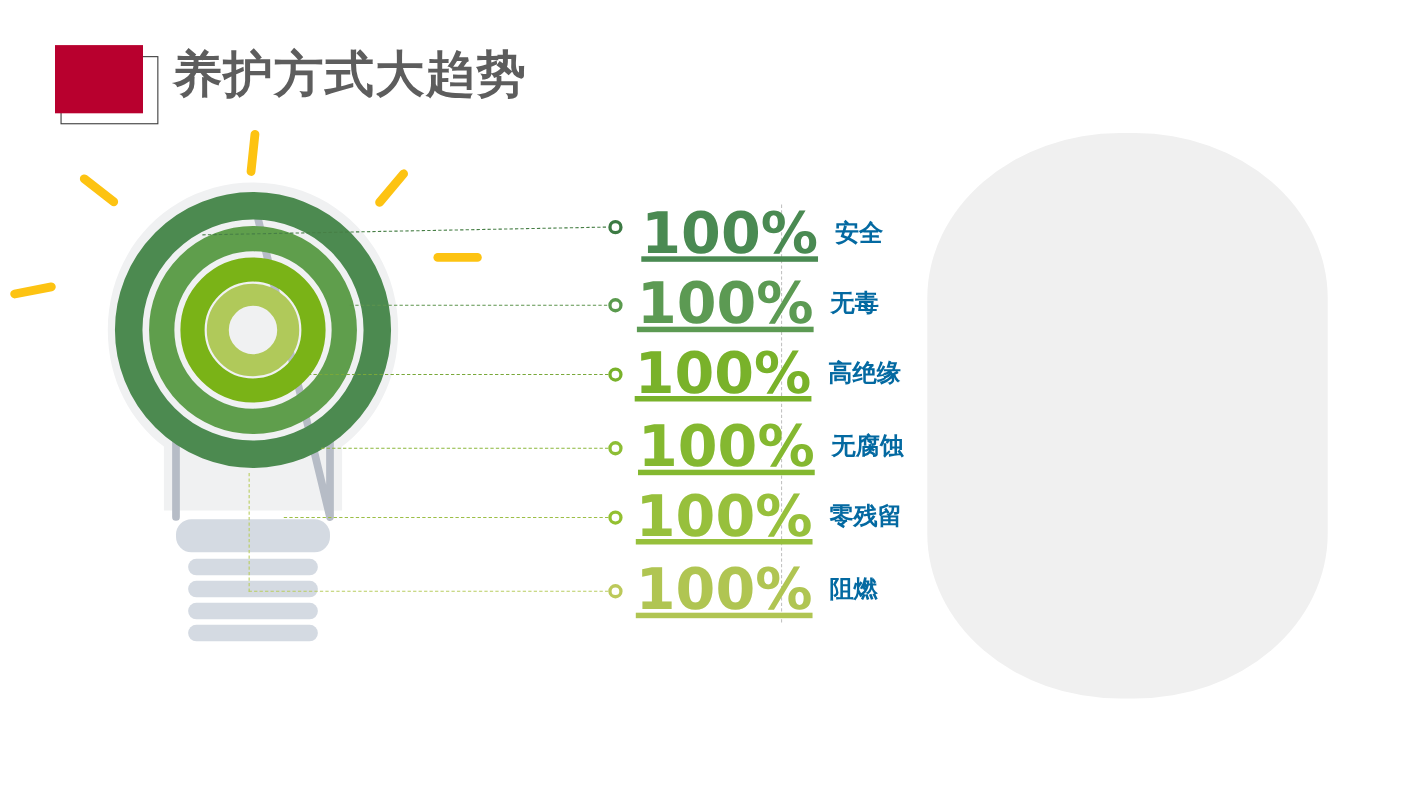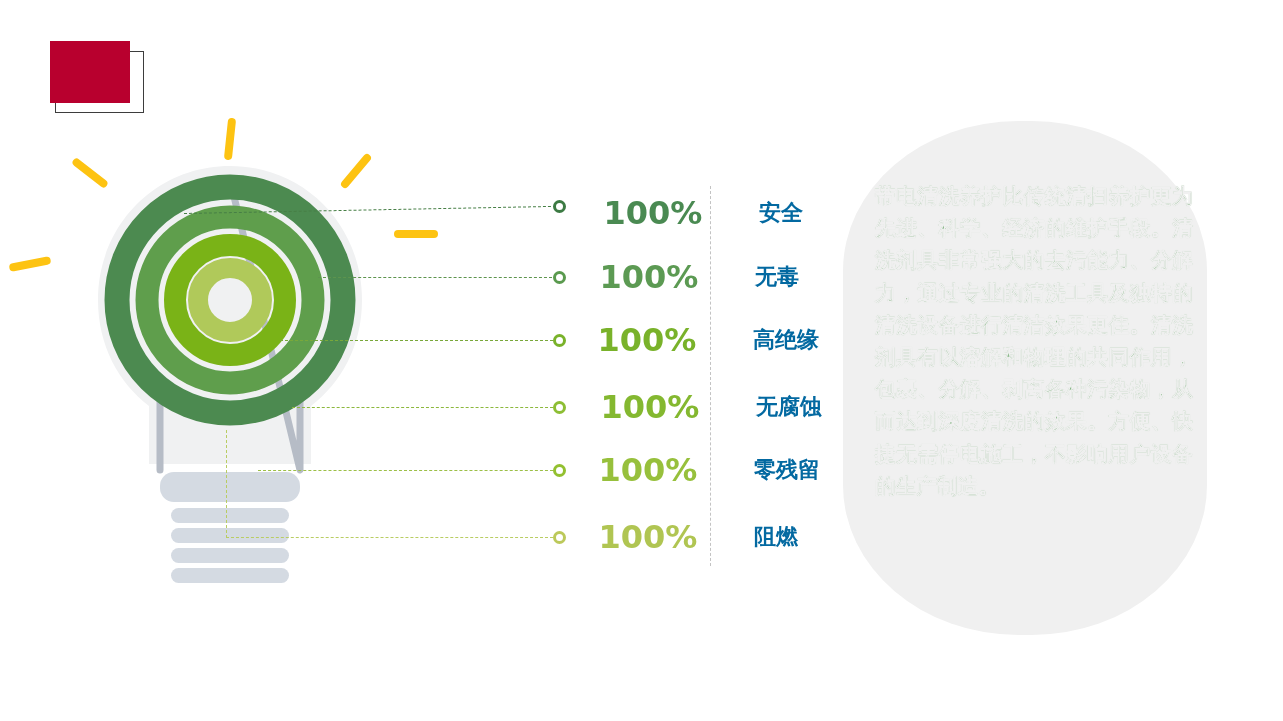--- a/index.html
+++ b/index.html
@@ -98,26 +98,27 @@
   }
 
   
   .stat-row {
     position: absolute;
     display: flex;
     align-items: center;
     height: 56px;
   }
   .stat-value {
-    font-size: 32px;
+    font-size: 52px;
     font-weight: bold;
     line-height: 56px;
     width: 140px;
-    text-align: center;
+    text-align: right;
     white-space: nowrap;
+    text-decoration: underline;
   }
   .stat-label {
     font-size: 22px;
     font-weight: bold;
     color: #0369a1;
     line-height: 56px;
     margin-left: 36px;
     white-space: nowrap;
   }
   .divider {
@@ -154,20 +155,21 @@
     text-shadow: 0 0 1px rgba(118,173,118,0.25);
   }
 </style>
 </head>
 <body>
 
 <div id="slide">
 
   <div class="title-outline"></div>
   <div class="title-square"></div>
+  <div class="title-text">养护方式大趋势</div>
 
   <div class="ray" style="left:226px; top:118px; width:8px; height:42px; transform:rotate(6deg);"></div>
   <div class="ray" style="left:86px; top:152px; width:8px; height:42px; transform:rotate(-52deg);"></div>
   <div class="ray" style="left:352px; top:150px; width:8px; height:42px; transform:rotate(40deg);"></div>
   <div class="ray" style="left:26px; top:243px; width:8px; height:42px; transform:rotate(-101deg);"></div>
   <div class="ray" style="left:412px; top:212px; width:8px; height:44px; transform:rotate(90deg);"></div>
 
   <div class="bulb-wrap">
     <svg class="bulb-svg" width="330" height="440" viewBox="0 0 330 440">
 
@@ -252,15 +254,14 @@
   <div class="stat-row" style="left:578px; top:442px;">
     <div class="stat-value" style="color: rgb(151, 192, 60);">100%</div>
     <div class="stat-label">零残留</div>
   </div>
   <div class="stat-row" style="left:578px; top:509px;">
     <div class="stat-value" style="color: rgb(176, 197, 82);">100%</div>
     <div class="stat-label">阻燃</div>
   </div>
 
   <div class="panel"></div>
-  <div class="panel-text">带电清洗养护比传统清扫养护更为先进、科学、经济的维护手段。清洗剂具非常强大的去污能力、分解力，通过专业的清洗工具及独特的清洗设备进行清洁效果更佳。清洗剂具有以溶解和物理的共同作用，包裹、分解、剥离各种污染物，从而达到深度清洗的效果。方便、快捷无需停电施工，不影响用户设备的生产制造。</div>
 
 </div>
 
 </body></html>

